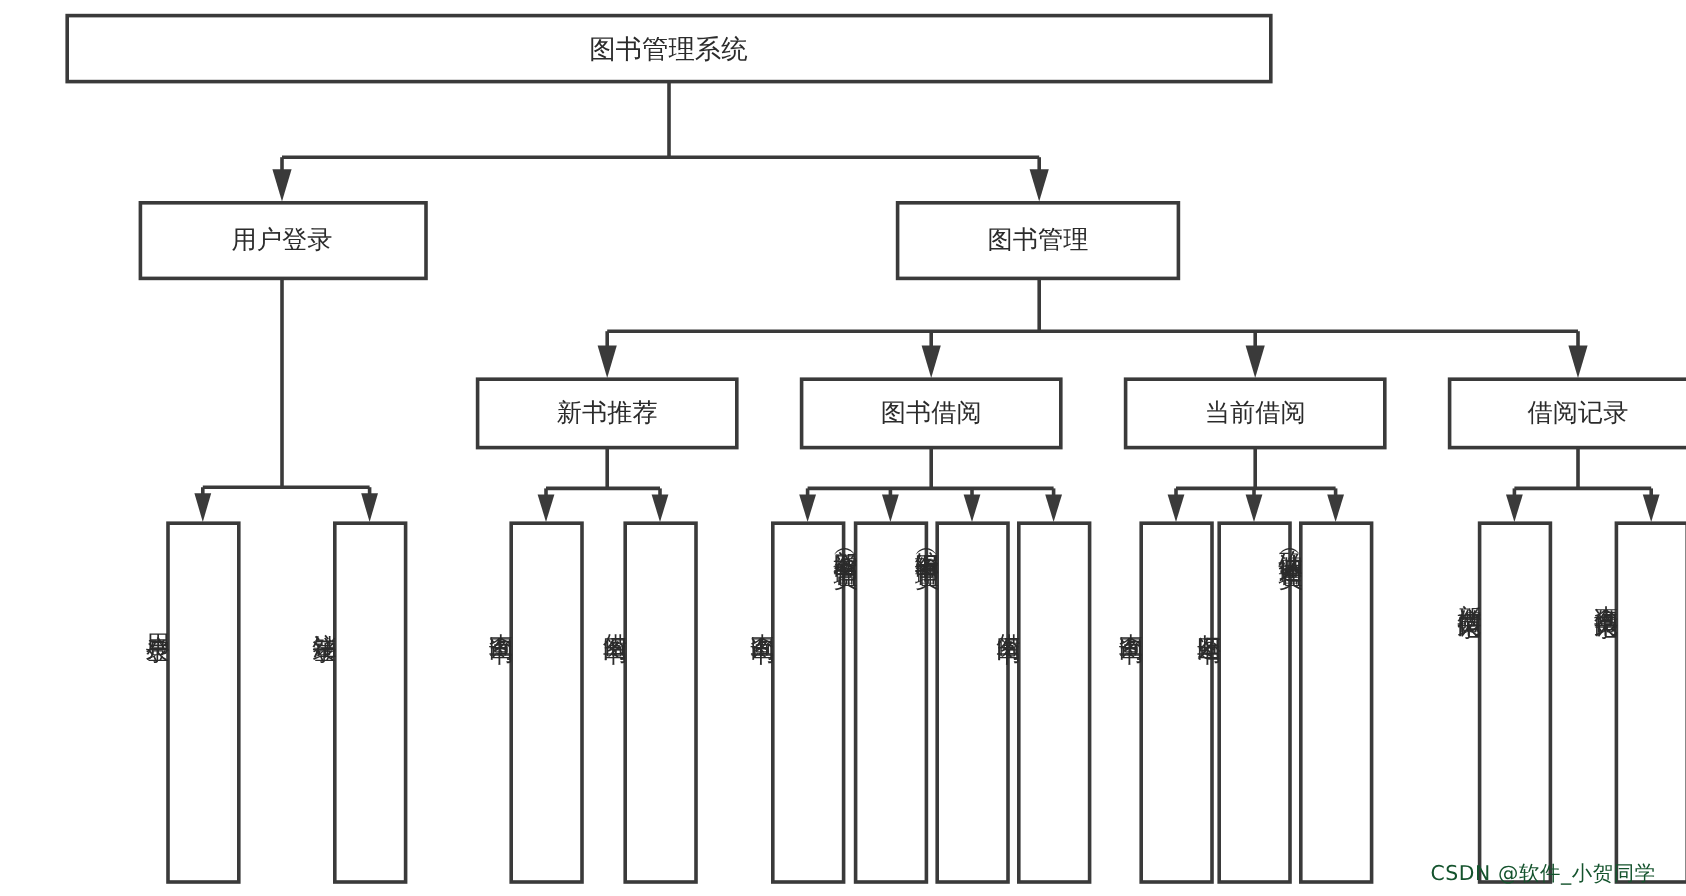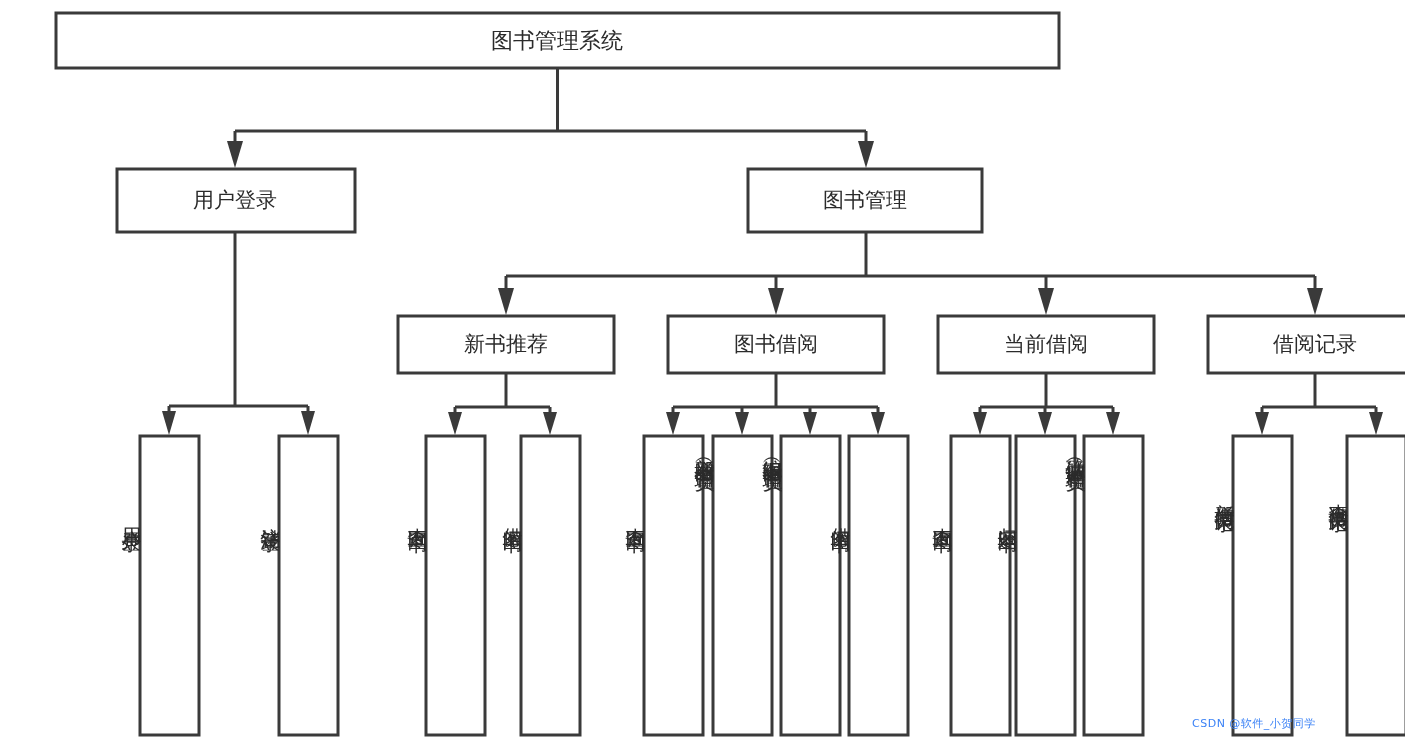--- a/index.html
+++ b/index.html
@@ -67,22 +67,22 @@
     line-height: 1;
     white-space: nowrap;
     text-align: left;
     pointer-events: none;
   }
   .watermark {
     position: absolute;
     left: 1192px;
     top: 716px;
     font-family: "DejaVu Sans", "Liberation Sans", sans-serif;
-    font-size: 11px;
-    color: #3b82f6;
+    font-size: 17px;
+    color: #14532d;
     white-space: nowrap;
     letter-spacing: 0.5px;
   }
 </style>
 </head>
 <body>
 
 <div id="diagram-root">
 
   <svg class="flowchart" viewBox="0 0 1405 747">

